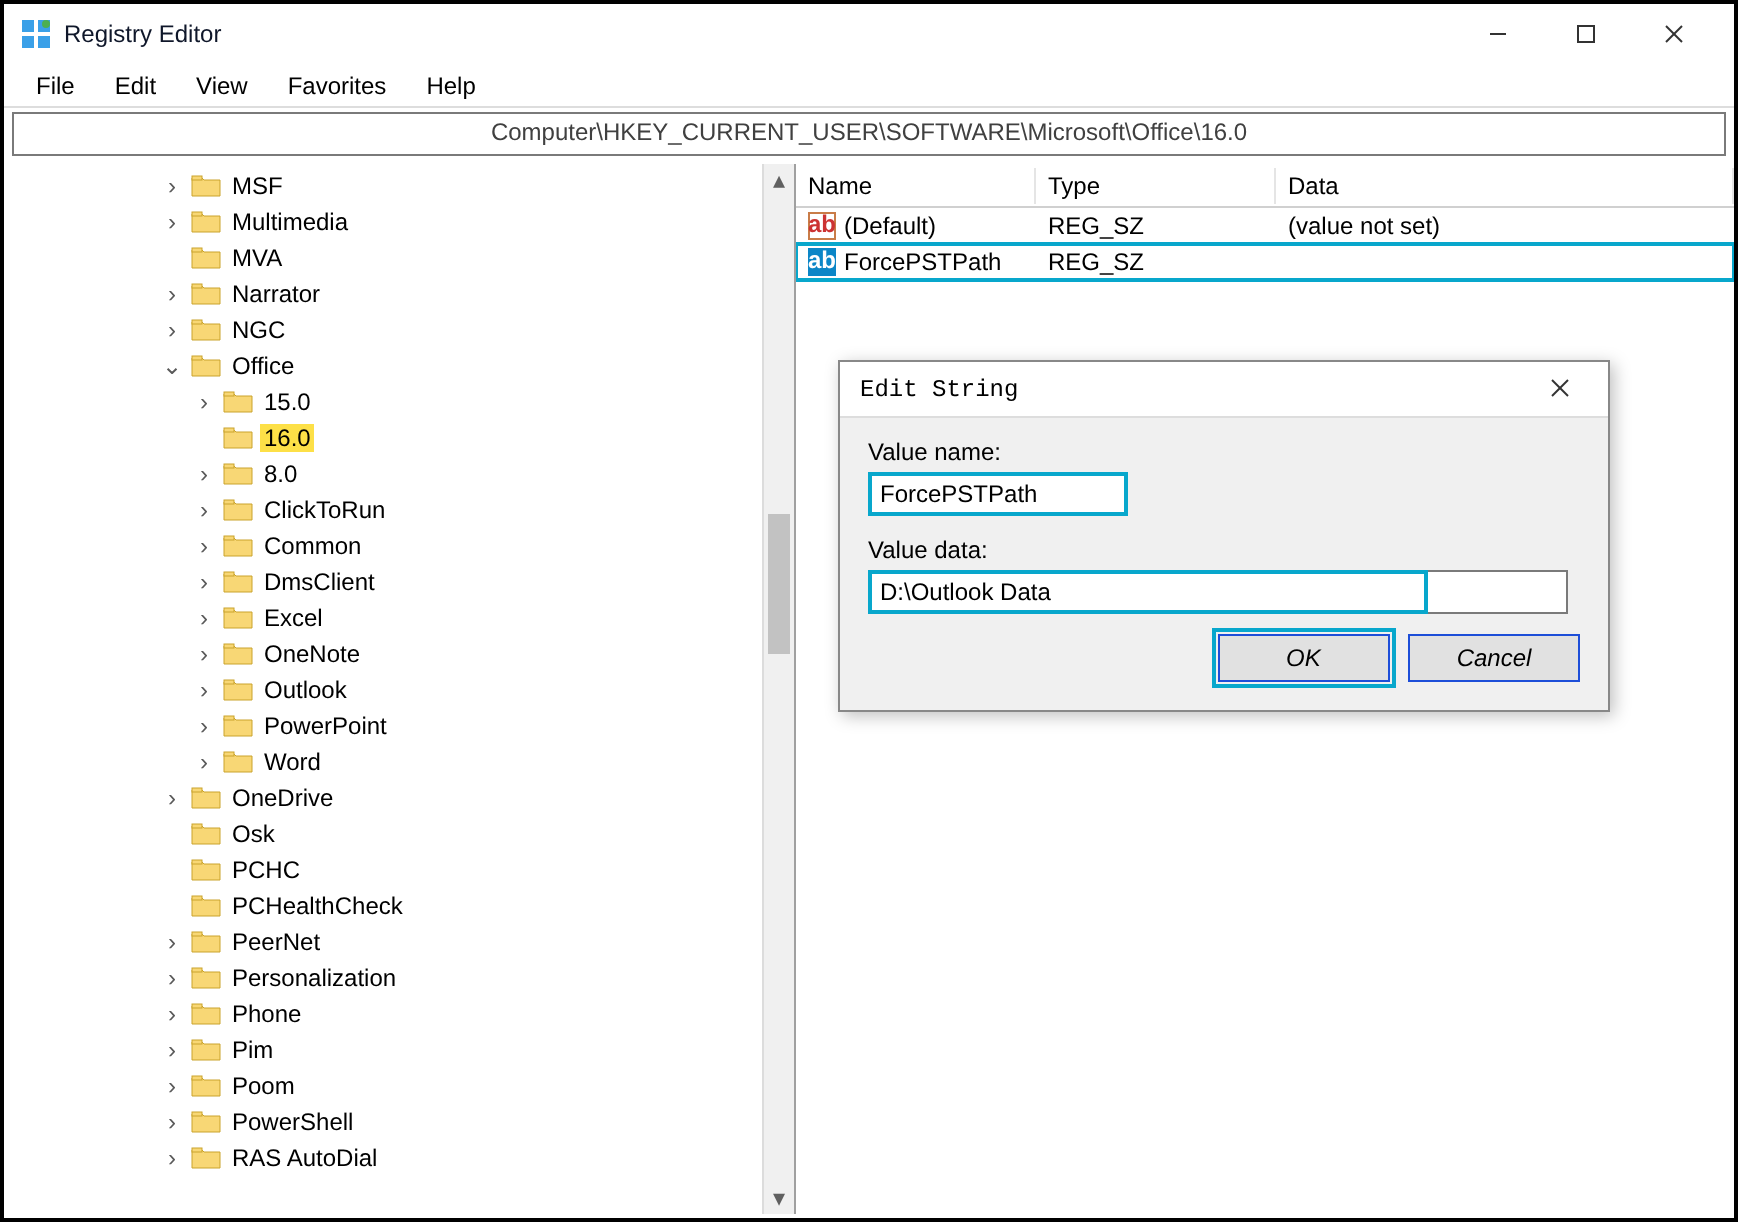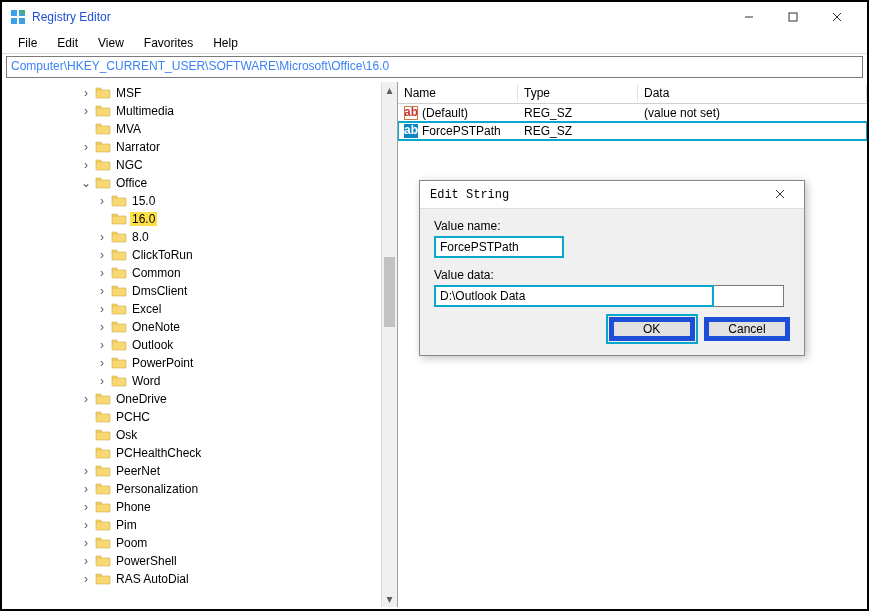--- a/index.html
+++ b/index.html
@@ -1,23 +1,23 @@
 <!DOCTYPE html>
 <html><head>
 <meta charset="utf-8">
 <style>
 * { box-sizing: border-box; margin: 0; padding: 0; font-family: "Segoe UI", Tahoma, sans-serif; font-size: 12px; }
 body { background: #fff; width: 869px; height: 611px; border: 2px solid #000; overflow: hidden; position: relative; }
 .titlebar { height: 30px; display: flex; align-items: center; padding: 0 8px; }
 .titlebar .app-icon { width: 16px; height: 16px; margin-right: 6px; }
-.titlebar .title { flex: 1; color: #1d4ed8; }
+.titlebar .title { flex: 1; color: #0f172a; }
 .titlebar .win-btn { width: 44px; height: 28px; display: flex; align-items: center; justify-content: center; color: #333; }
 .menubar { height: 22px; display: flex; align-items: center; padding: 0 6px; border-bottom: 1px solid #ddd; }
 .menubar .menu-item { padding: 2px 10px; }
-.addressbar { height: 22px; border: 1px solid #7a7a7a; margin: 2px 4px 4px 4px; padding: 2px 4px; color: #3b82f6; background: #fff; }
+.addressbar { height: 22px; border: 1px solid #7a7a7a; margin: 2px 4px 4px 4px; padding: 2px 4px; color: #404040; background: #fff; text-align: center; }
 .content { display: flex; height: calc(611px - 30px - 22px - 30px - 4px); }
 .tree-pane { width: 396px; border-right: 1px solid #a0a0a0; overflow: hidden; position: relative; }
 .tree-scroll { width: 100%; height: 100%; overflow: hidden; position: relative; }
 .list-pane { flex: 1; position: relative; overflow: hidden; }
 .list-header { display: flex; border-bottom: 1px solid #d0d0d0; height: 22px; align-items: center; }
 .list-header .col { padding: 2px 6px; border-right: 1px solid #e5e5e5; }
 .list-body .row { display: flex; height: 18px; align-items: center; }
 .list-body .cell { padding: 0 6px; white-space: nowrap; }
 .col-name { width: 120px; }
 .col-type { width: 120px; }
@@ -41,21 +41,21 @@
 .dialog .dlg-title .t { flex: 1; font-family: Liberation Mono, monospace; }
 .dialog .dlg-title .close { width:28px; text-align:center;}
 .dialog .dlg-body { padding: 10px 14px 14px 14px; }
 .dialog label { display: block; margin-bottom: 3px; color:#000000;}
 .dialog .field { width: 100%; height: 22px; border: 1px solid #7a7a7a; background: #fff; padding: 2px 4px; }
 .dialog .field.hl-name { border: 2px solid #08a7cc; width: 130px; display:inline-block; margin-bottom:0;}
 .dialog .field-row {margin-bottom:10px;}
 .dialog .field.hl-data { border: 2px solid #08a7cc; width: 280px; display:inline-block;}
 .dialog .field.rest { display:inline-block; width: calc(100% - 286px); border-left:none; vertical-align:top;}
 .dialog .buttons { text-align: right; }
-.dialog .buttons button { width: 86px; height: 24px; margin-left: 6px; background: #e1e1e1; border: 5px solid #1d4ed8; }
+.dialog .buttons button { width: 86px; height: 24px; margin-left: 6px; background: #e1e1e1; border: 1px solid #1d4ed8; font-style: italic; }
 .dialog .buttons button.ok { outline: 2px solid #08a7cc; outline-offset:1px;}
 svg.appicon-svg{width:16px;height:16px;}
 </style>
 </head>
 <body>
 
 <div class="titlebar">
   <span class="app-icon">
     <svg class="appicon-svg" viewBox="0 0 16 16">
         <rect x="1" y="1" width="6" height="6" fill="#3aa0e8"></rect>
@@ -278,31 +278,31 @@
               <span class="label-wrap">OneDrive</span>
             </div>
           </li>
           <li>
             <div class="tree-node" style="padding-left:78px">
               <span class="expander">&nbsp;</span>
               <svg class="folder-icon" viewBox="0 0 16 14">
                 <path class="folder-svg" d="M1 3 L1 12 L15 12 L15 4 L7 4 L6 3 Z"></path>
                 <rect x="1" y="2" width="5" height="2" class="folder-svg"></rect>
               </svg>
+              <span class="label-wrap">Osk</span>
+            </div>
+          </li>
+          <li>
+            <div class="tree-node" style="padding-left:78px">
+              <span class="expander">&nbsp;</span>
+              <svg class="folder-icon" viewBox="0 0 16 14">
+                <path class="folder-svg" d="M1 3 L1 12 L15 12 L15 4 L7 4 L6 3 Z"></path>
+                <rect x="1" y="2" width="5" height="2" class="folder-svg"></rect>
+              </svg>
               <span class="label-wrap">PCHC</span>
-            </div>
-          </li>
-          <li>
-            <div class="tree-node" style="padding-left:78px">
-              <span class="expander">&nbsp;</span>
-              <svg class="folder-icon" viewBox="0 0 16 14">
-                <path class="folder-svg" d="M1 3 L1 12 L15 12 L15 4 L7 4 L6 3 Z"></path>
-                <rect x="1" y="2" width="5" height="2" class="folder-svg"></rect>
-              </svg>
-              <span class="label-wrap">Osk</span>
             </div>
           </li>
           <li>
             <div class="tree-node" style="padding-left:78px">
               <span class="expander">&nbsp;</span>
               <svg class="folder-icon" viewBox="0 0 16 14">
                 <path class="folder-svg" d="M1 3 L1 12 L15 12 L15 4 L7 4 L6 3 Z"></path>
                 <rect x="1" y="2" width="5" height="2" class="folder-svg"></rect>
               </svg>
               <span class="label-wrap">PCHealthCheck</span>

